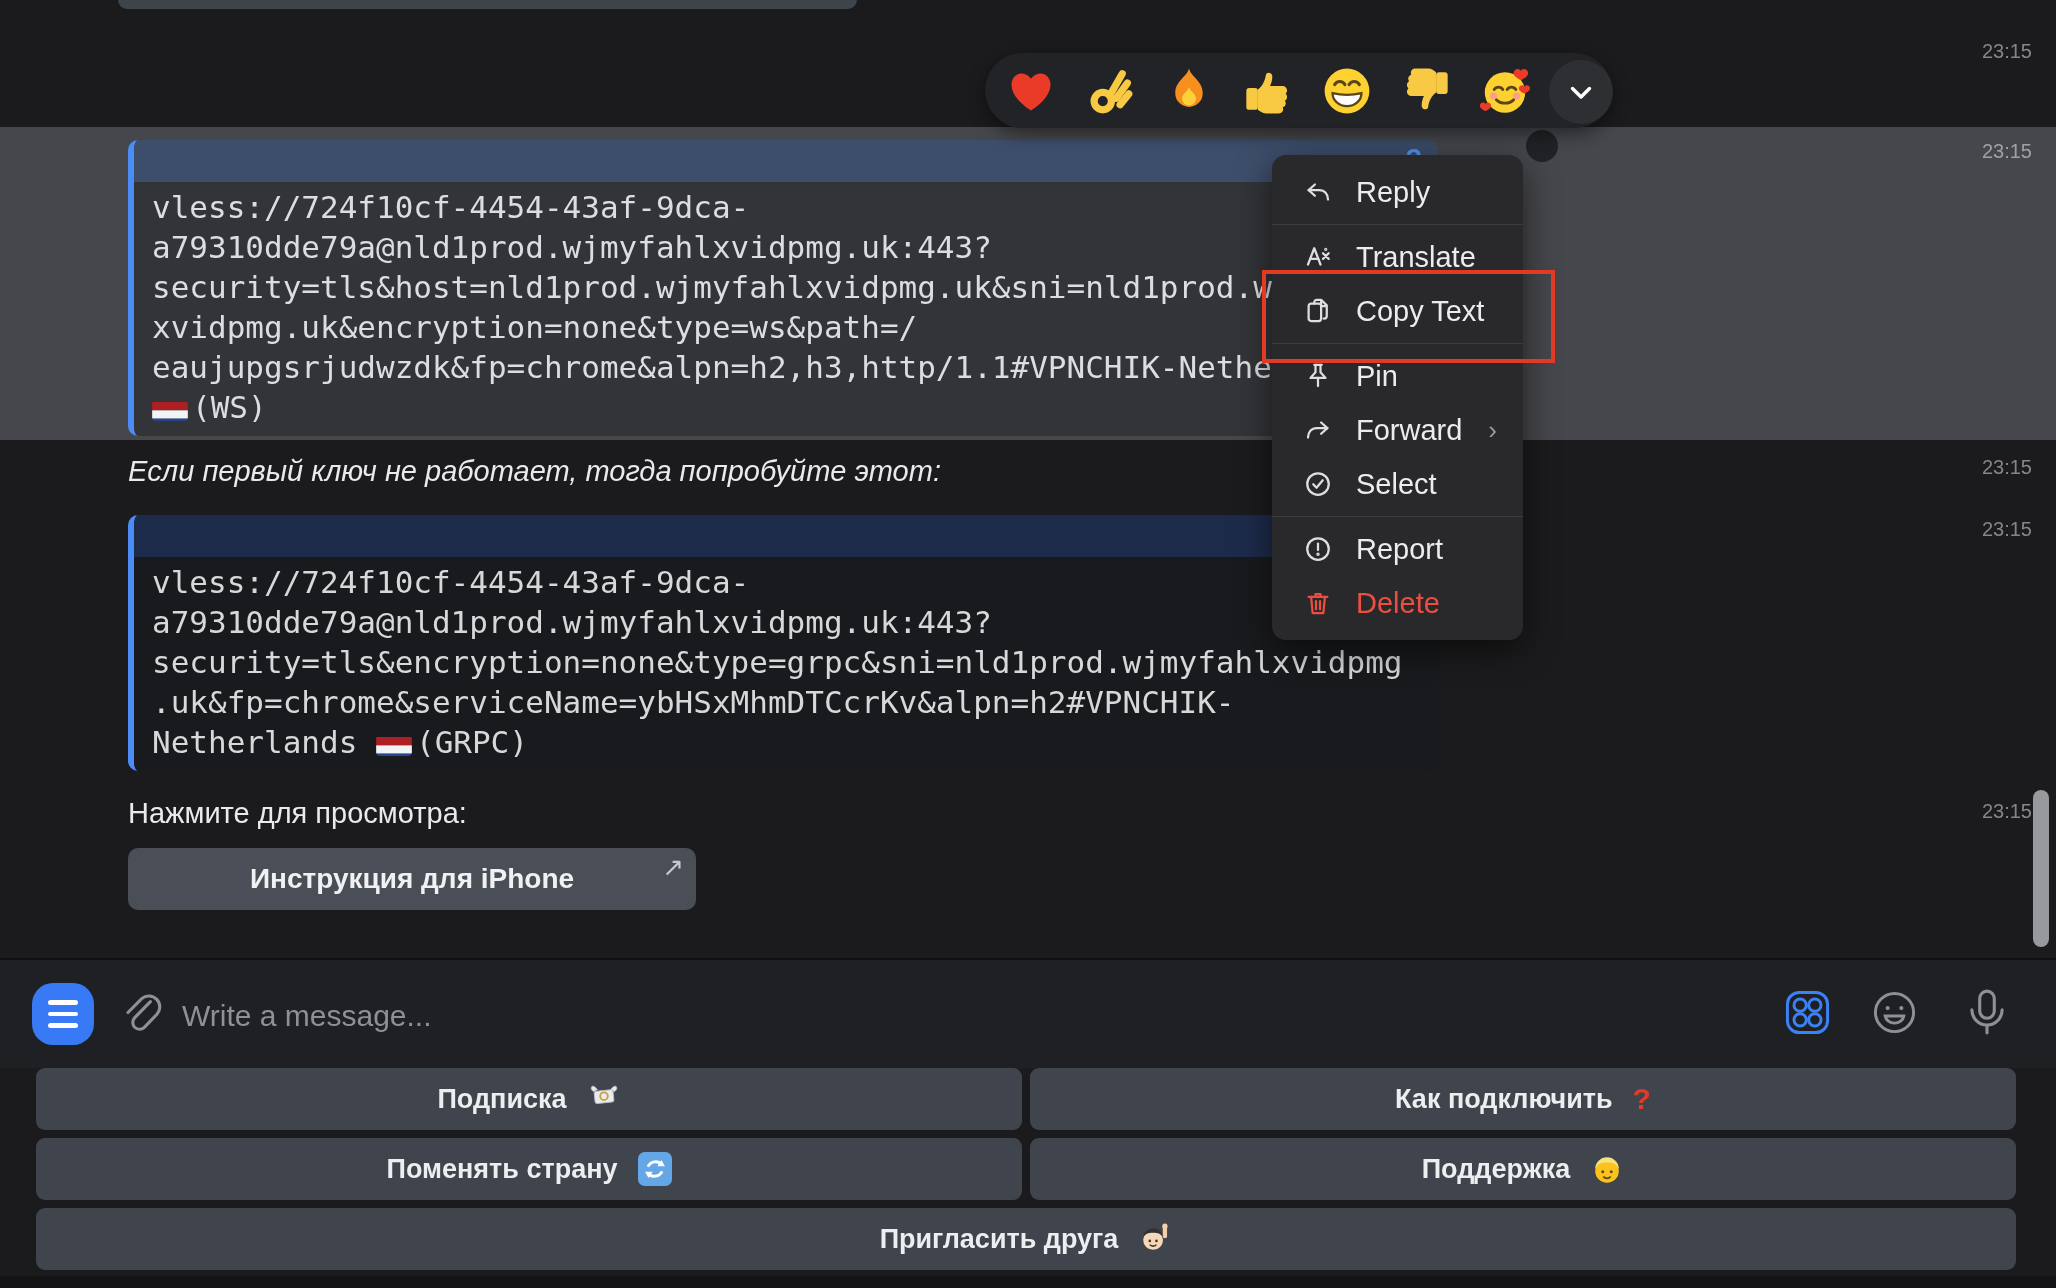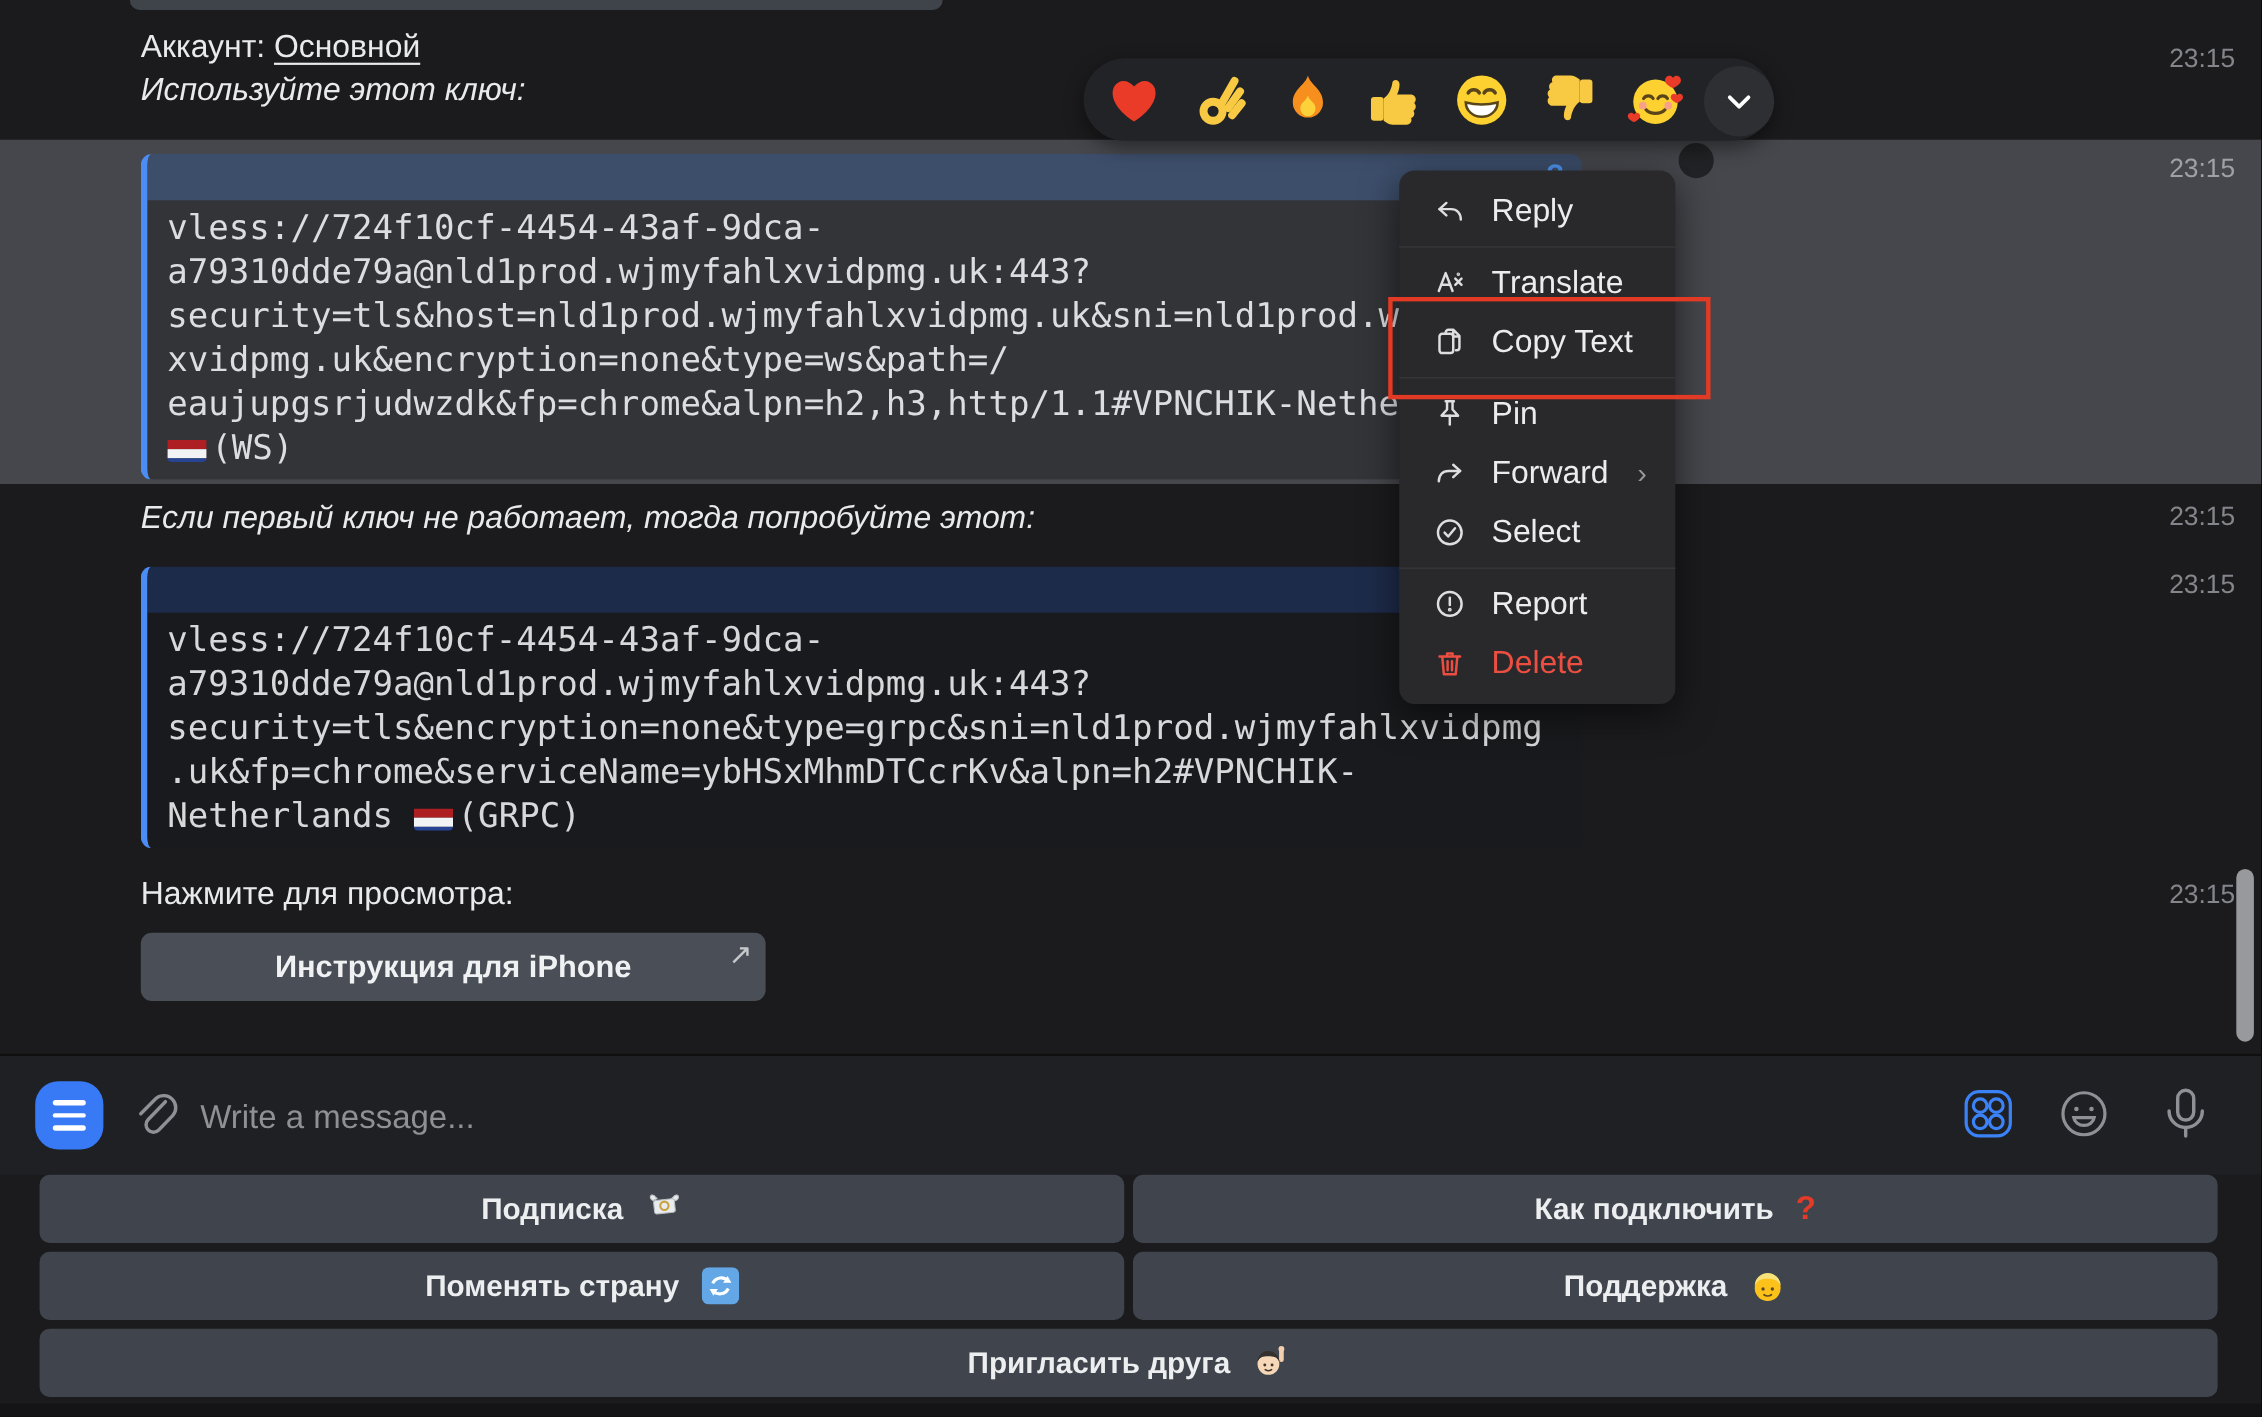--- a/index.html
+++ b/index.html
@@ -7,21 +7,21 @@
           font-family:"Liberation Sans",sans-serif;color:#e9eaec;}
   .abs{position:absolute;}
 
   
   .top-partial{left:118px;top:0;width:739px;height:9px;background:#3f434a;border-radius:0 0 10px 10px;}
 
   
   .msg-text{font-size:29px;line-height:39px;color:#e9eaec;}
   .italic{font-style:italic;}
   .link{text-decoration:underline;text-underline-offset:5px;}
-  .ts{font-size:24px;color:#85868c;}
+  .ts{font-size:20px;color:#85868c;}
   .ts-sel{color:#9fa1a6;}
 
   
   .sel-band{left:0;top:127px;width:2056px;height:313px;background:#46474c;}
 
   
   .codeblock{border-radius:10px;overflow:hidden;border-left:6px solid #4c8cf5;}
   .code-head{height:42px;display:flex;align-items:center;padding-left:20px;font-size:26px;position:relative;justify-content:flex-end;}
   .code-head-1{background:#3d4e6b;color:#5aa2f2;}
   .code-head-2{background:#1d2b4a;color:#4489e4;}
@@ -80,26 +80,20 @@
   
   .scrollbar{left:2033px;top:790px;width:16px;height:157px;border-radius:8px;background:#98999d;z-index:50;}
 </style>
 </head>
 <body>
 
 <div class="screen">
 
   <div class="abs top-partial"></div>
 
-  <div class="abs msg-text" style="left:128px;top:24px;">
-    <div>
-      <span>Аккаунт: </span><span class="link">Основной</span>
-    </div>
-    <div class="italic">Используйте этот ключ:</div>
-  </div>
   <div class="abs ts" style="top:40px;right:24px;">23:15</div>
 
   <div class="abs sel-band"></div>
 
   <div class="abs codeblock" style="left:128px;top:140px;width:1304px;">
     <div class="code-head code-head-1">
       <span>copy</span>
       <span class="head-glyph">?</span>
     </div>
     <div class="code-body code-body-1">

